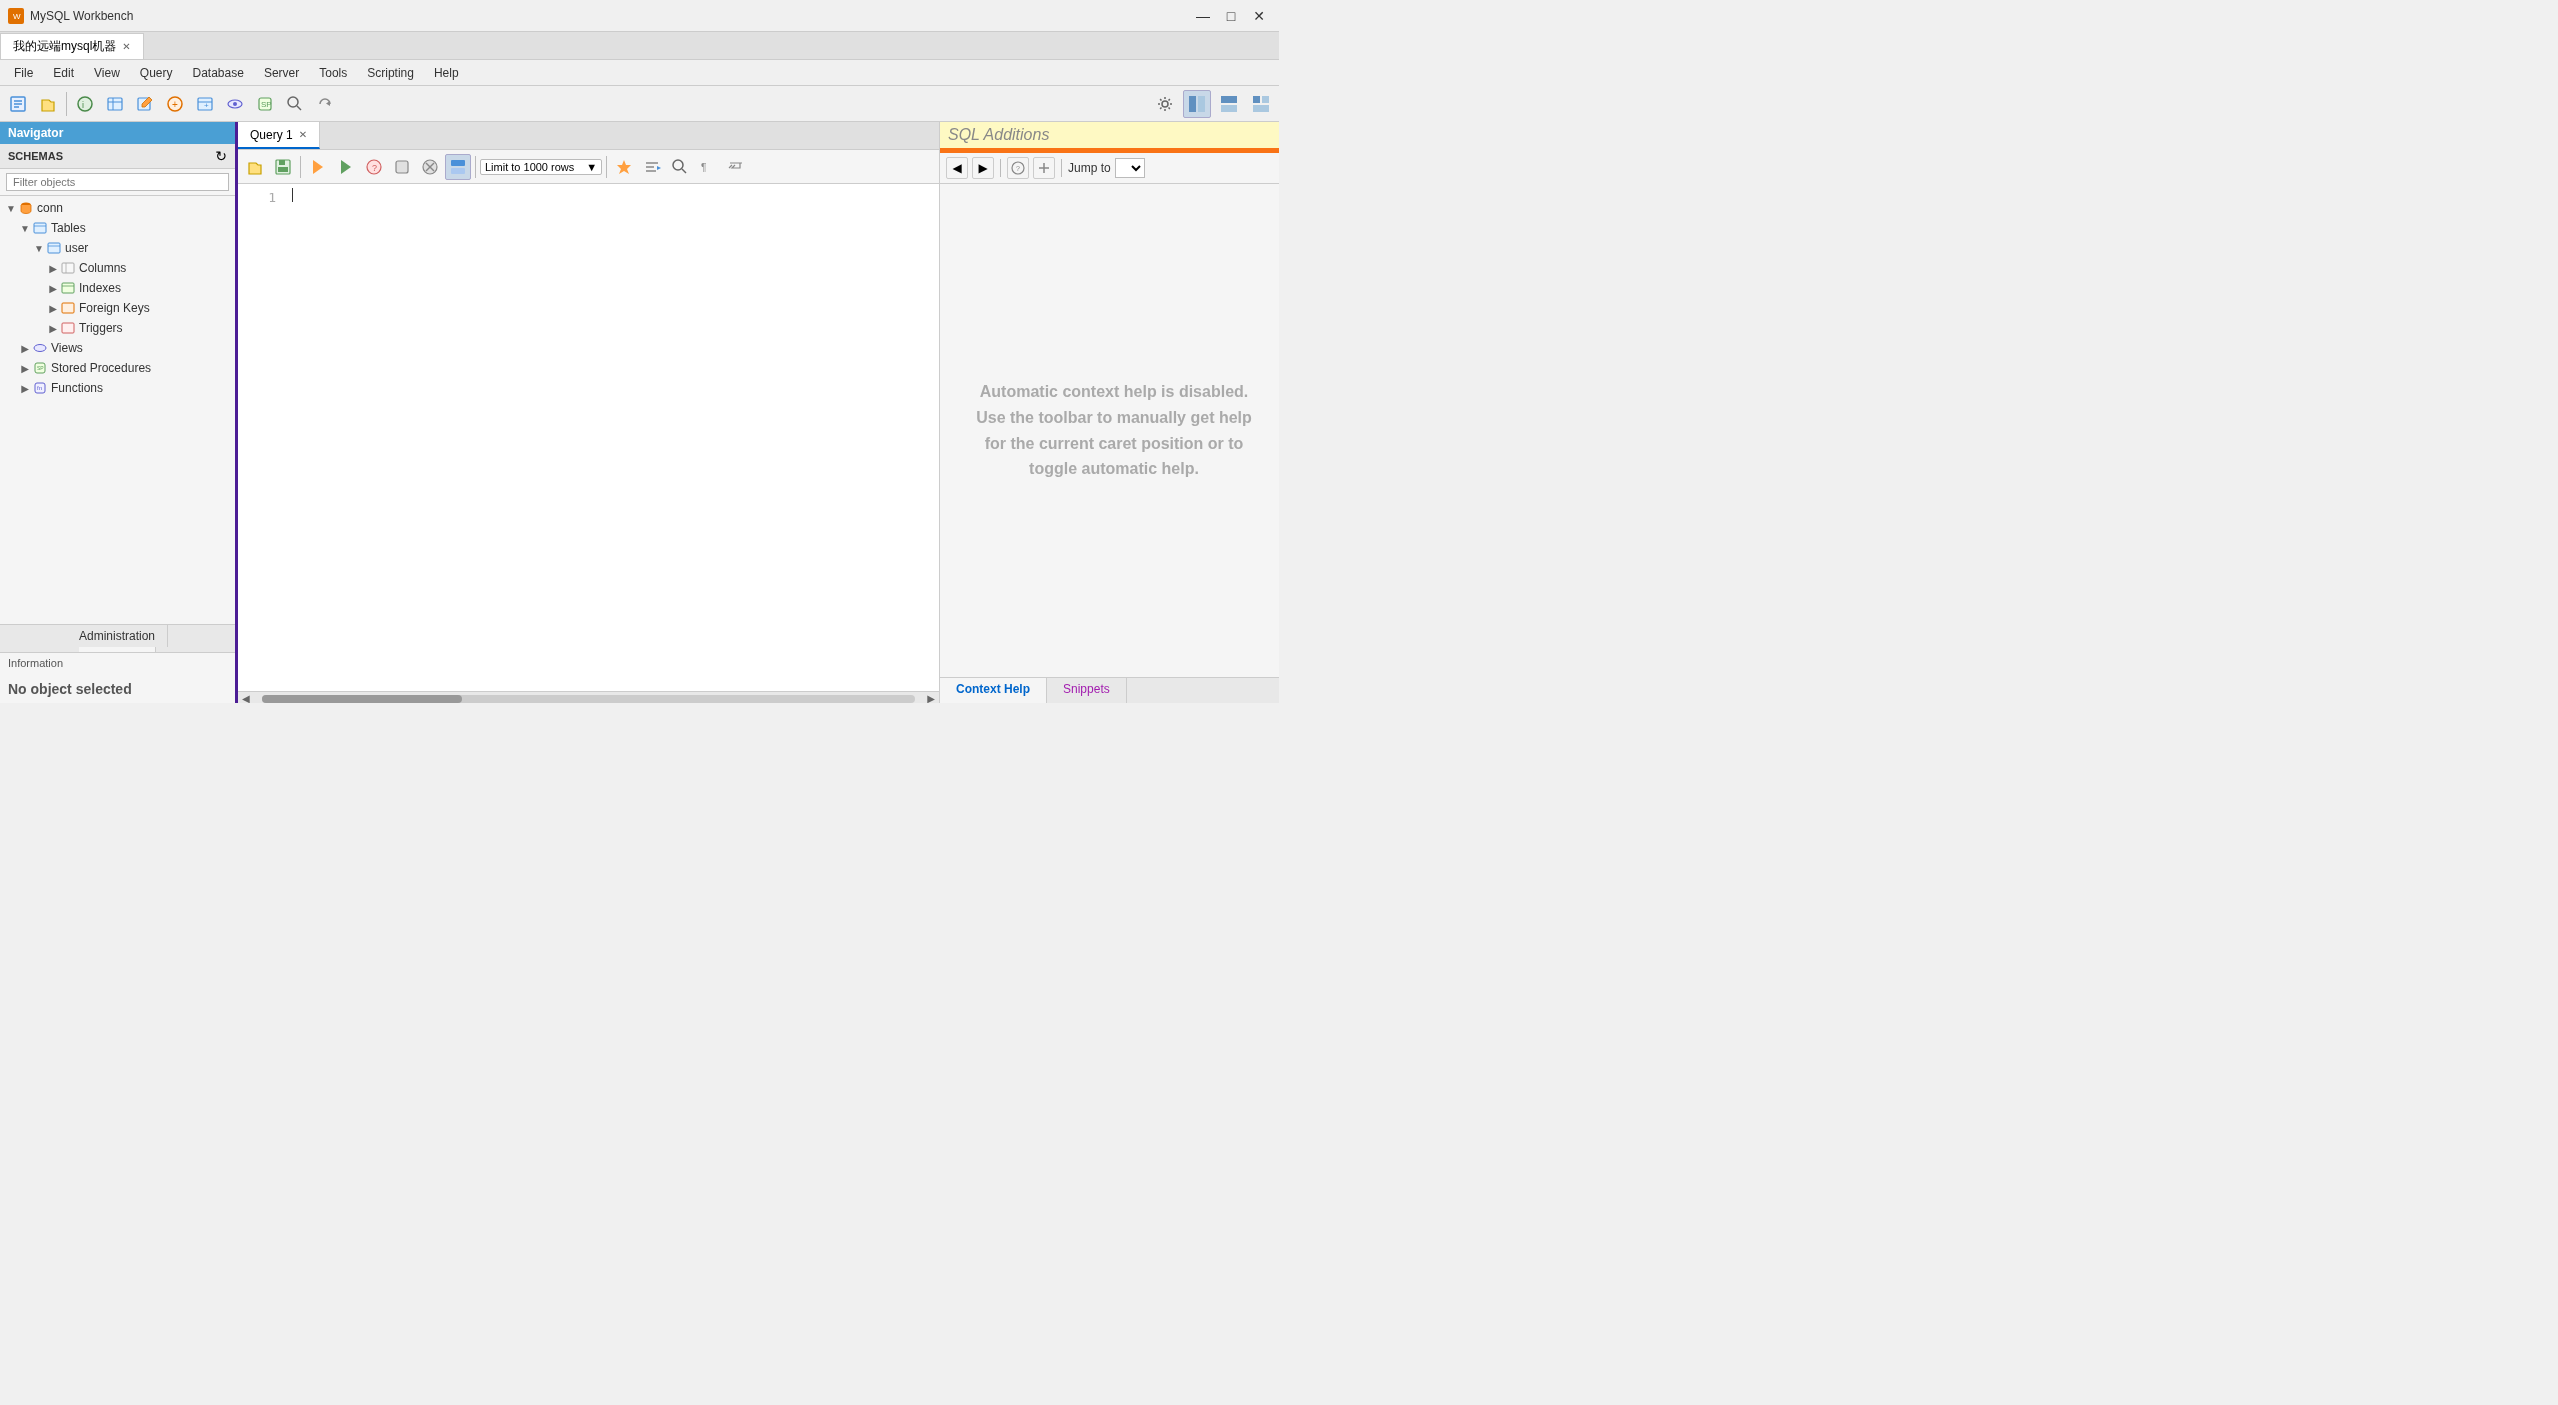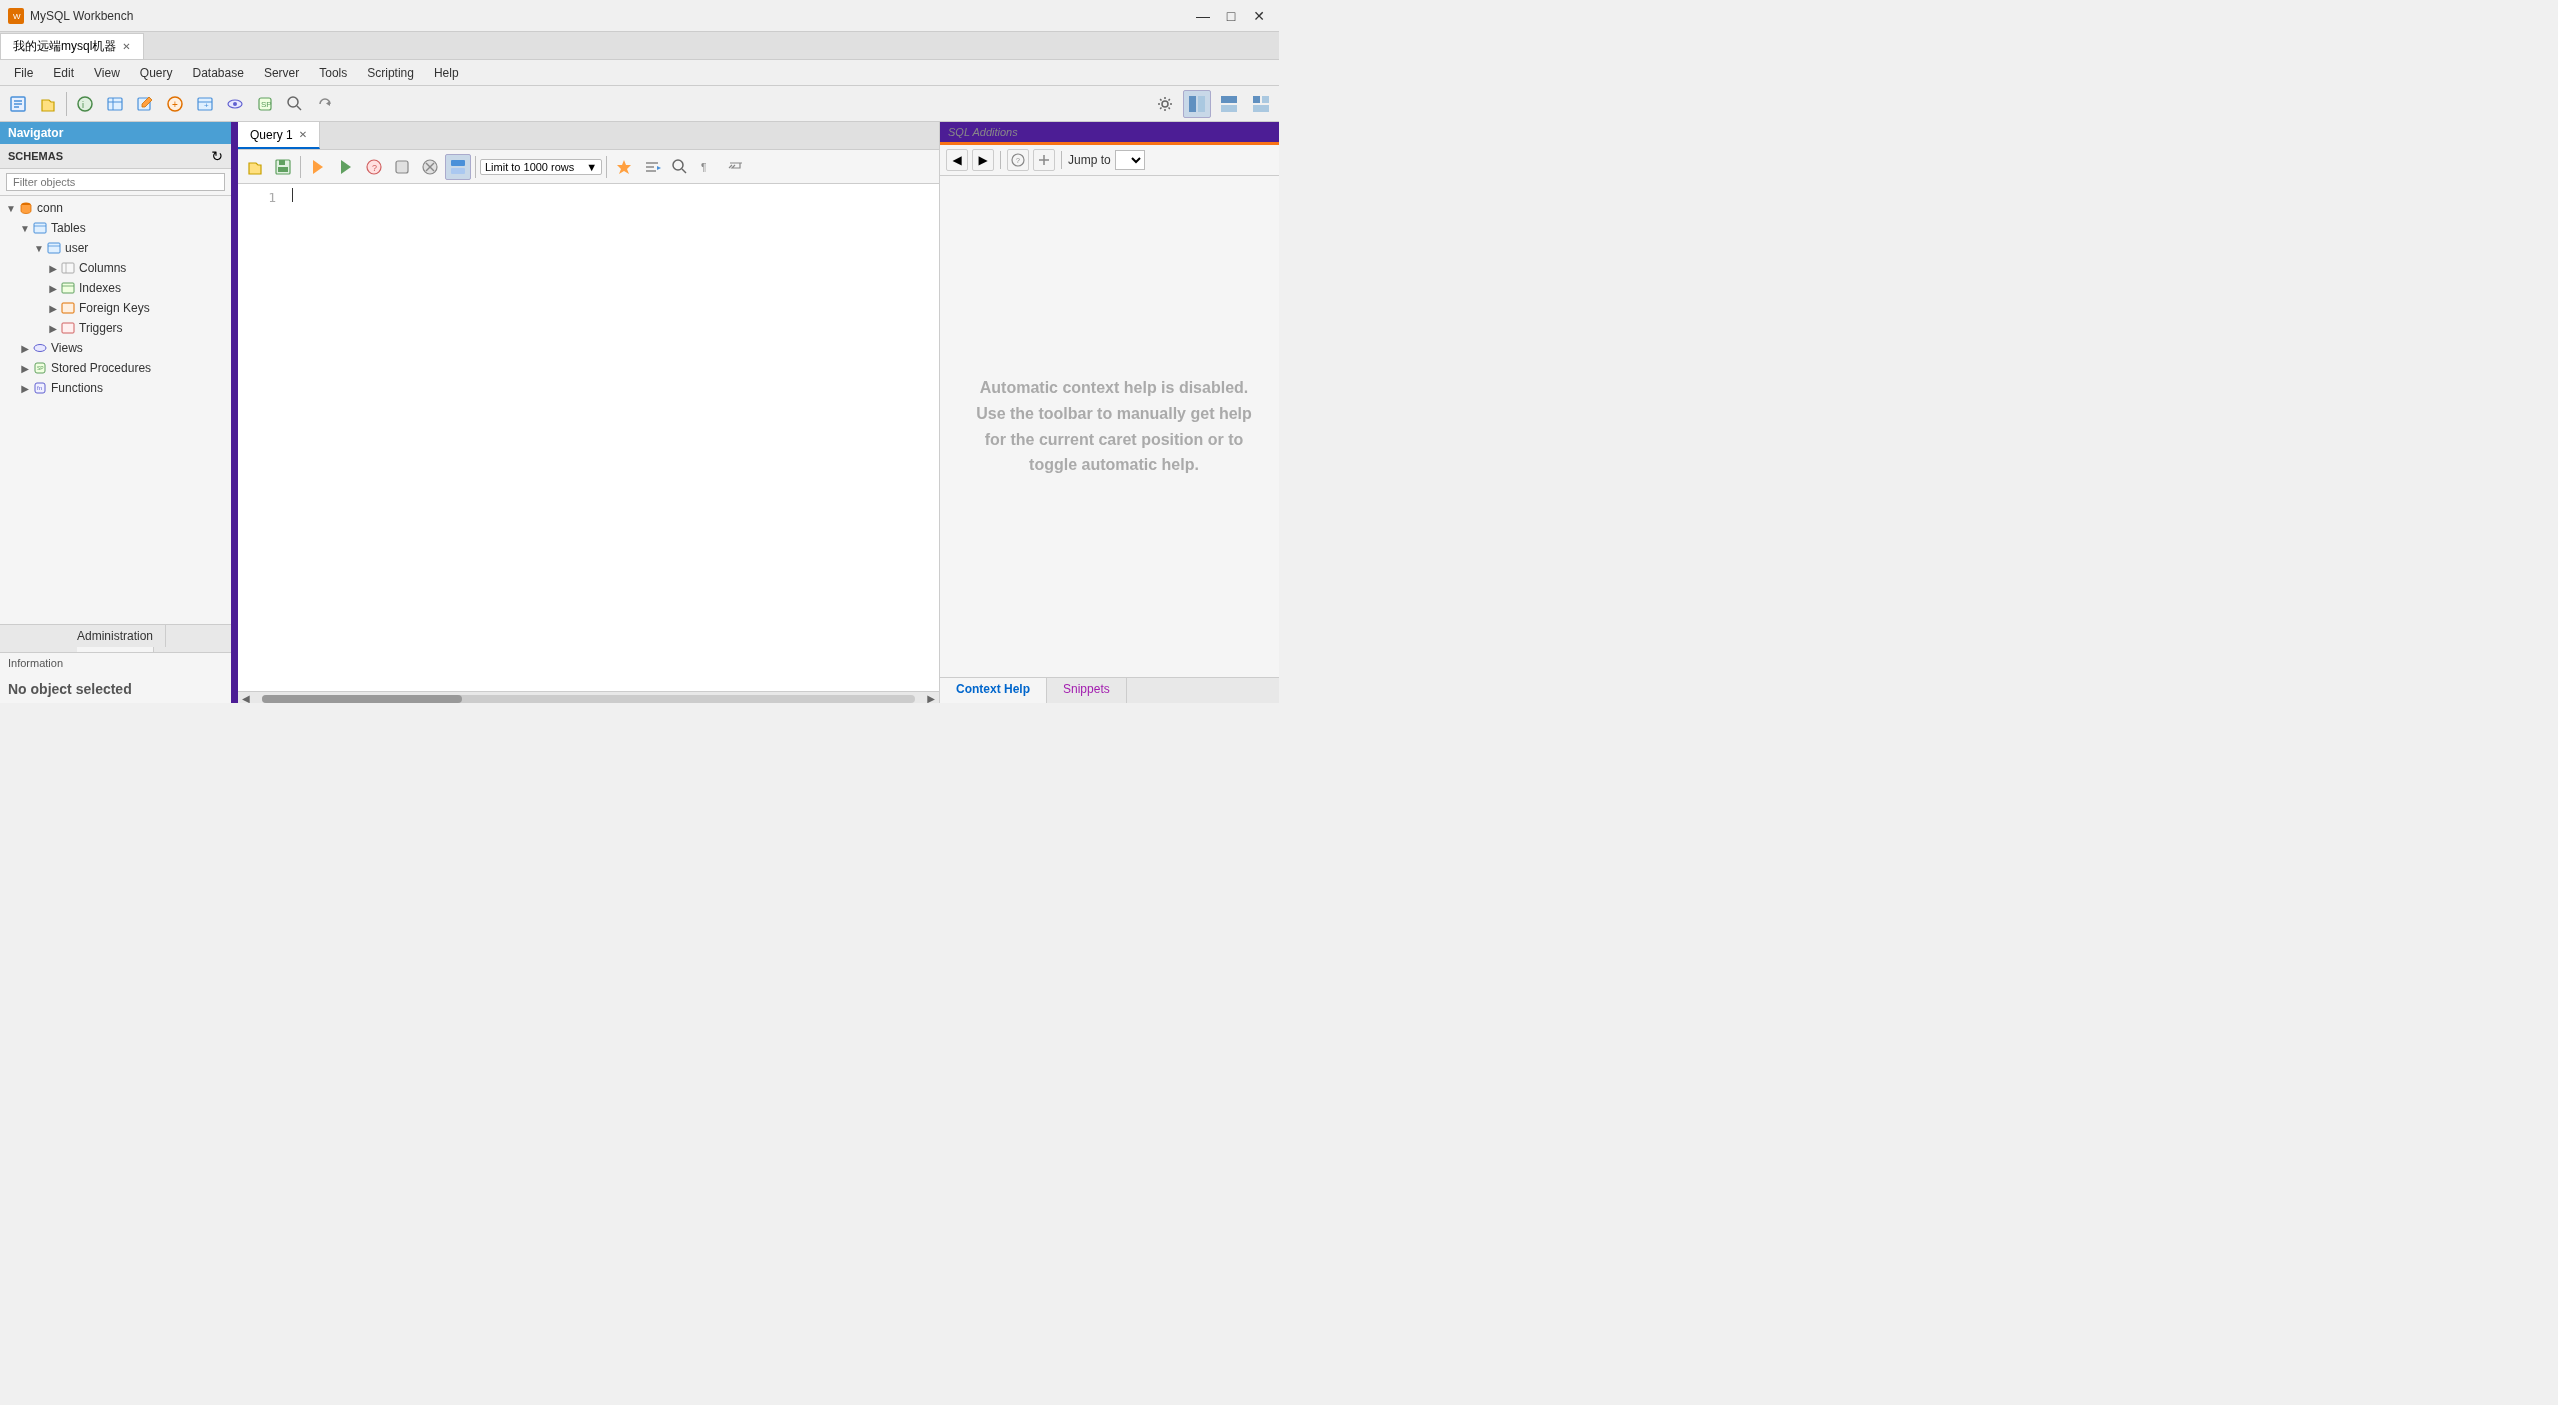--- a/index.html
+++ b/index.html
@@ -20,21 +20,21 @@
     .toolbar { background: #f0f0f0; height: 36px; display: flex; align-items: center; padding: 0 4px; border-bottom: 1px solid #ccc; gap: 2px; }
     .toolbar-btn { width: 28px; height: 28px; background: none; border: 1px solid transparent; cursor: pointer; display: flex; align-items: center; justify-content: center; font-size: 14px; border-radius: 2px; }
     .toolbar-separator { width: 1px; height: 24px; background: #bbb; margin: 0 2px; }
     .toolbar-spacer { flex: 1; }
     .toolbar-right { display: flex; gap: 4px; }
 
     
     .main-container { display: flex; height: calc(703px - 94px - 26px); }
 
     
-    .navigator { width: 238px; min-width: 238px; background: #f5f5f5; border-right: 7px solid #4c1d95; display: flex; flex-direction: column; height: 100%; }
+    .navigator { width: 238px; min-width: 238px; background: #f5f5f5; border-right: 3px solid #4c1d95; display: flex; flex-direction: column; height: 100%; }
     .navigator-header { background: #4a9fd4; color: white; padding: 4px 8px; font-size: 12px; font-weight: bold; }
     .schemas-header { display: flex; align-items: center; justify-content: space-between; padding: 4px 8px; font-size: 11px; font-weight: bold; color: #333; background: #e8e8e8; border-bottom: 1px solid #ccc; }
     .filter-box { padding: 4px 6px; border-bottom: 1px solid #ccc; }
     .filter-input { width: 100%; padding: 2px 6px; border: 1px solid #bbb; font-size: 11px; background: white; }
 
     .tree-area { flex: 1; overflow-y: auto; padding: 2px 0; }
     .tree-item { display: flex; align-items: center; padding: 2px 0; cursor: pointer; white-space: nowrap; }
     .tree-indent { display: inline-block; }
     .tree-arrow { width: 14px; height: 14px; display: inline-flex; align-items: center; justify-content: center; font-size: 10px; color: #666; cursor: pointer; }
     .tree-icon { width: 16px; height: 16px; display: inline-flex; align-items: center; justify-content: center; margin-right: 3px; font-size: 12px; }
@@ -70,21 +70,21 @@
     .limit-select { display: flex; align-items: center; border: 1px solid #bbb; background: white; border-radius: 2px; padding: 1px 4px; font-size: 11px; gap: 12px; cursor: pointer; }
 
     
     .editor-area { flex: 1; background: white; overflow: auto; padding: 4px 8px; font-family: monospace; font-size: 13px; position: relative; }
     .line-number { color: #aaa; user-select: none; display: inline-block; width: 30px; text-align: right; margin-right: 8px; }
     .editor-cursor { display: inline-block; width: 1px; height: 14px; background: #333; animation: blink 1s infinite; }
     @keyframes blink { 0%,100% { opacity: 1; } 50% { opacity: 0; } }
 
     
     .sql-additions { width: 340px; min-width: 340px; background: #f5f5f5; border-left: 1px solid #ccc; display: flex; flex-direction: column; }
-    .sql-additions-header { background: #4c1d95; padding: 4px 8px; font-size: 11px; color: #888; border-bottom: 3px solid #f97316; font-style: italic; }
+    .sql-additions-header { background: #fef9c3; padding: 4px 8px; font-size: 16px; color: #888; border-bottom: 5px solid #f97316; font-style: italic; }
     .sql-nav { display: flex; align-items: center; padding: 4px 6px; gap: 4px; border-bottom: 1px solid #ccc; }
     .sql-nav-btn { width: 22px; height: 22px; background: none; border: 1px solid #ccc; cursor: pointer; font-size: 12px; display: flex; align-items: center; justify-content: center; border-radius: 2px; }
     .sql-nav-sep { width: 1px; height: 18px; background: #bbb; margin: 0 2px; }
     .jump-to { display: flex; align-items: center; gap: 4px; font-size: 12px; color: #333; justify-content: center; }
     .jump-select { border: 1px solid #bbb; background: white; padding: 1px 4px; font-size: 12px; cursor: pointer; }
     .sql-help-content { flex: 1; padding: 16px; display: flex; align-items: center; justify-content: center; }
     .sql-help-text { text-align: center; color: #aaa; font-size: 16px; font-weight: bold; line-height: 1.6; max-width: 280px; margin-left: 9px; }
 
     
     .sql-bottom-tabs { display: flex; border-top: 1px solid #ccc; background: #e8e8e8; height: 28px; }

